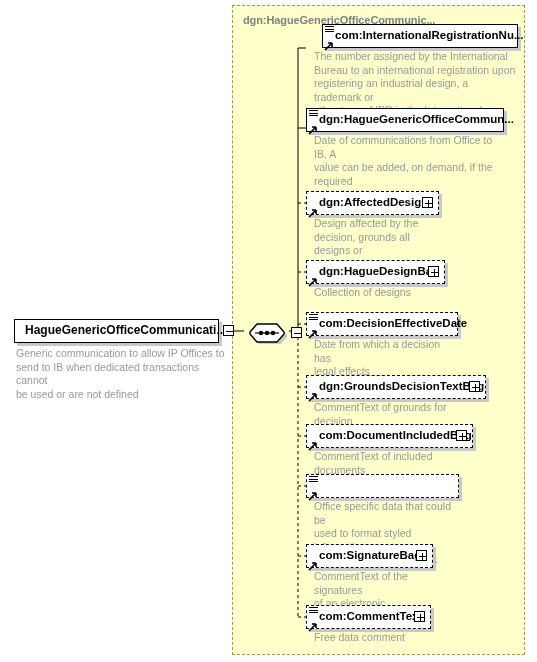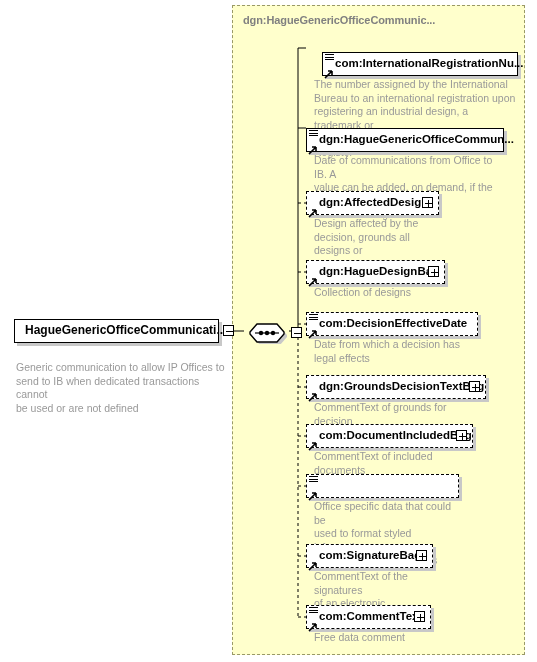--- a/index.html
+++ b/index.html
@@ -77,21 +77,21 @@
   .expander.outside{
     position:absolute;right:-0px;top:5px;margin-left:0;
   }
 
   
   .desc{
     position:absolute;
     font-size:10.5px;color:#999999;line-height:13.5px;
     white-space:pre-line;
   }
-  #root-desc{left:16px;top:361px;width:215px;}
+  #root-desc{left:16px;top:347px;width:215px;}
 
   
   .child{position:absolute;left:306px;}
   .child .desc-in{
     position:absolute;left:8px;top:26px;
     font-size:10.5px;color:#999999;line-height:13.5px;
     white-space:pre-line;
   }
 
   
@@ -145,41 +145,41 @@
 <div id="root-node">
   <div class="node-box" style="width:205px;">
     <span class="node-label">HagueGenericOfficeCommunicati...</span>
     <span class="expander outside" style="right:-0px;top:5px;margin-right:-16px;"></span>
   </div>
 </div>
 <div class="desc" id="root-desc">Generic communication to allow IP Offices to
 send to IB when dedicated transactions cannot
 be used or are not defined</div>
 
-<div class="child" style="top:52px;padding-left:16px;">
+<div class="child" style="top:24px;padding-left:16px;">
   <div class="node-box" style="width:196px;">
     <span class="seq-marker">
         <i></i>
         <i></i>
         <i></i>
       </span>
     <span class="ref-arrow">
       <svg width="10" height="10" viewBox="0 0 10 10">
           <path d="M1 9 L8 2 M8 2 L4 2 M8 2 L8 6" stroke="#000" stroke-width="1.6" fill="none"></path>
         </svg>
     </span>
     <span class="node-label">com:InternationalRegistrationNu...</span>
   </div>
   <div class="desc-in">The number assigned by the International
 Bureau to an international registration upon
 registering an industrial design, a trademark or
 other type of IPR in the International Register</div>
 </div>
 
-<div class="child" style="top:128px;">
+<div class="child" style="top:108px;">
   <div class="node-box" style="width:198px;">
     <span class="seq-marker">
         <i></i>
         <i></i>
         <i></i>
       </span>
     <span class="ref-arrow">
       <svg width="10" height="10" viewBox="0 0 10 10">
           <path d="M1 9 L8 2 M8 2 L4 2 M8 2 L8 6" stroke="#000" stroke-width="1.6" fill="none"></path>
         </svg>
@@ -213,21 +213,21 @@
           <path d="M1 9 L8 2 M8 2 L4 2 M8 2 L8 6" stroke="#000" stroke-width="1.6" fill="none"></path>
         </svg>
     </span>
     <span class="node-label" style="display:inline-block;padding-right:2px;">dgn:HagueDesignBag</span>
     <span class="expander plus" style="position:absolute;right:5px;top:5px;"></span>
   </div>
   <div class="desc-in">Collection of designs</div>
 </div>
 
 <div class="child" style="top:312px;">
-  <div class="node-box dashed" style="width:172px;">
+  <div class="node-box dashed" style="width:152px;text-align:right;">
     <span class="seq-marker">
         <i></i>
         <i></i>
         <i></i>
       </span>
     <span class="ref-arrow">
       <svg width="10" height="10" viewBox="0 0 10 10">
           <path d="M1 9 L8 2 M8 2 L4 2 M8 2 L8 6" stroke="#000" stroke-width="1.6" fill="none"></path>
         </svg>
     </span>

